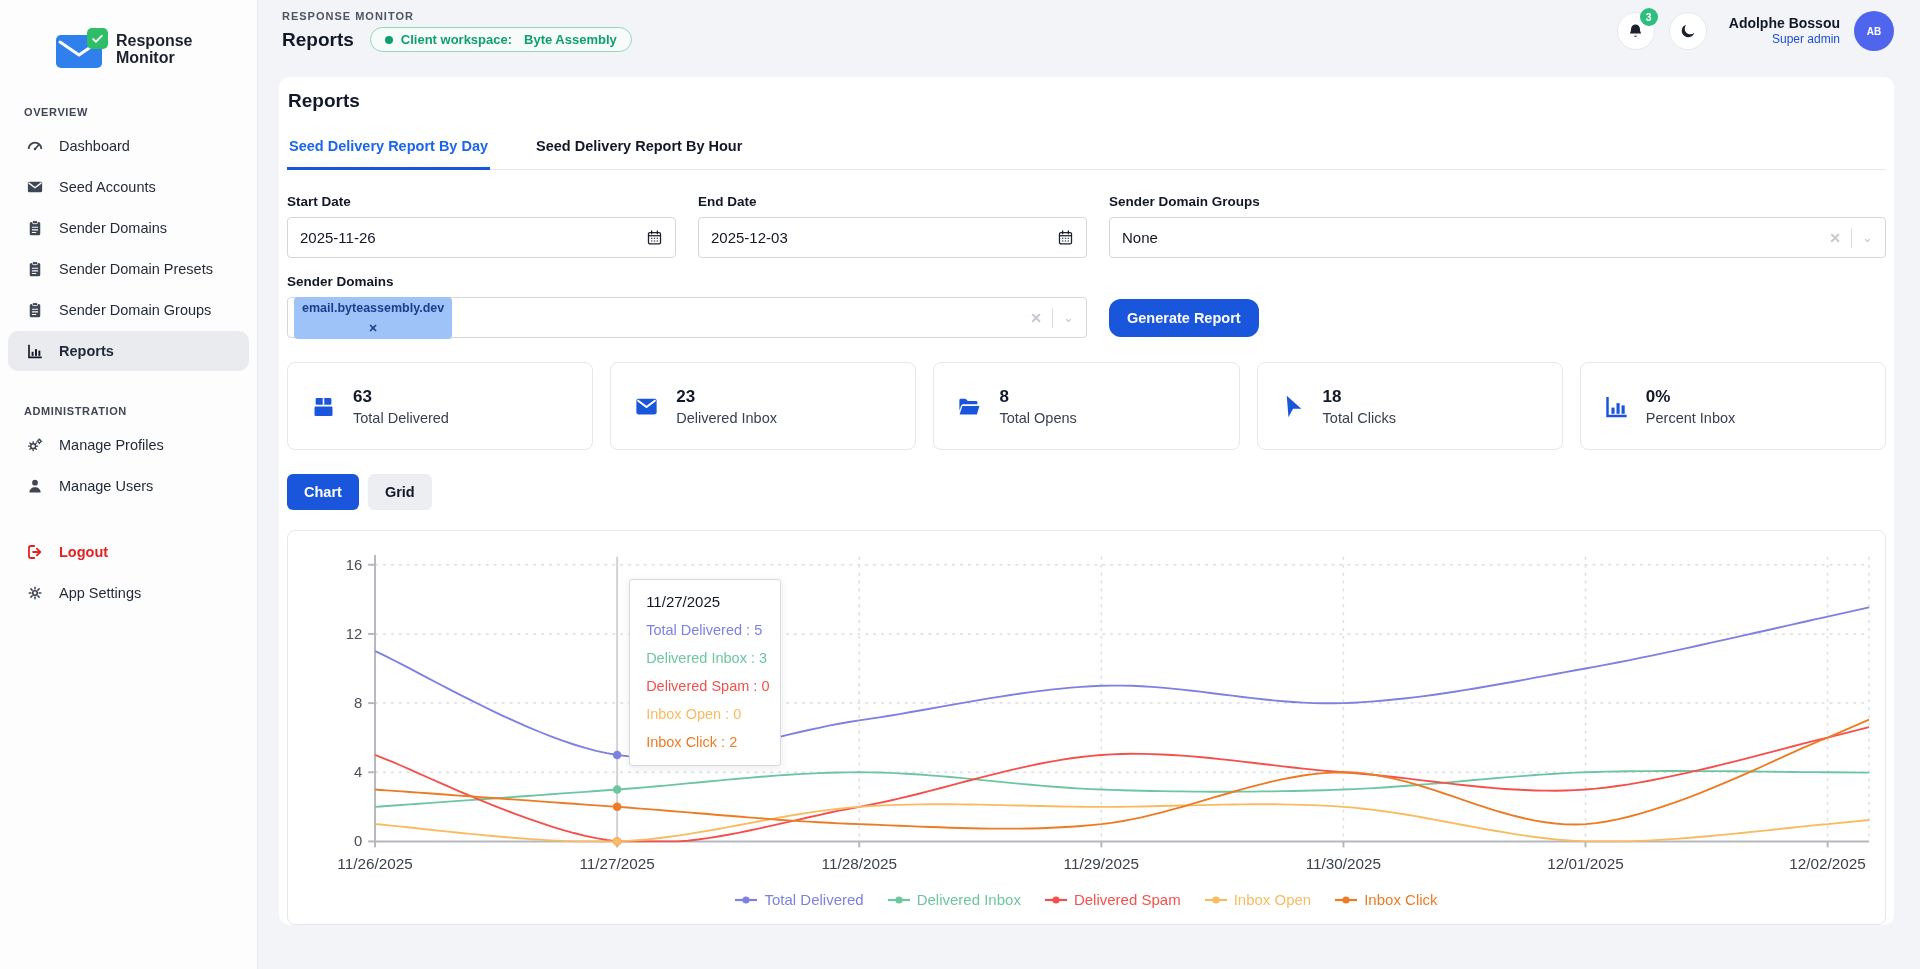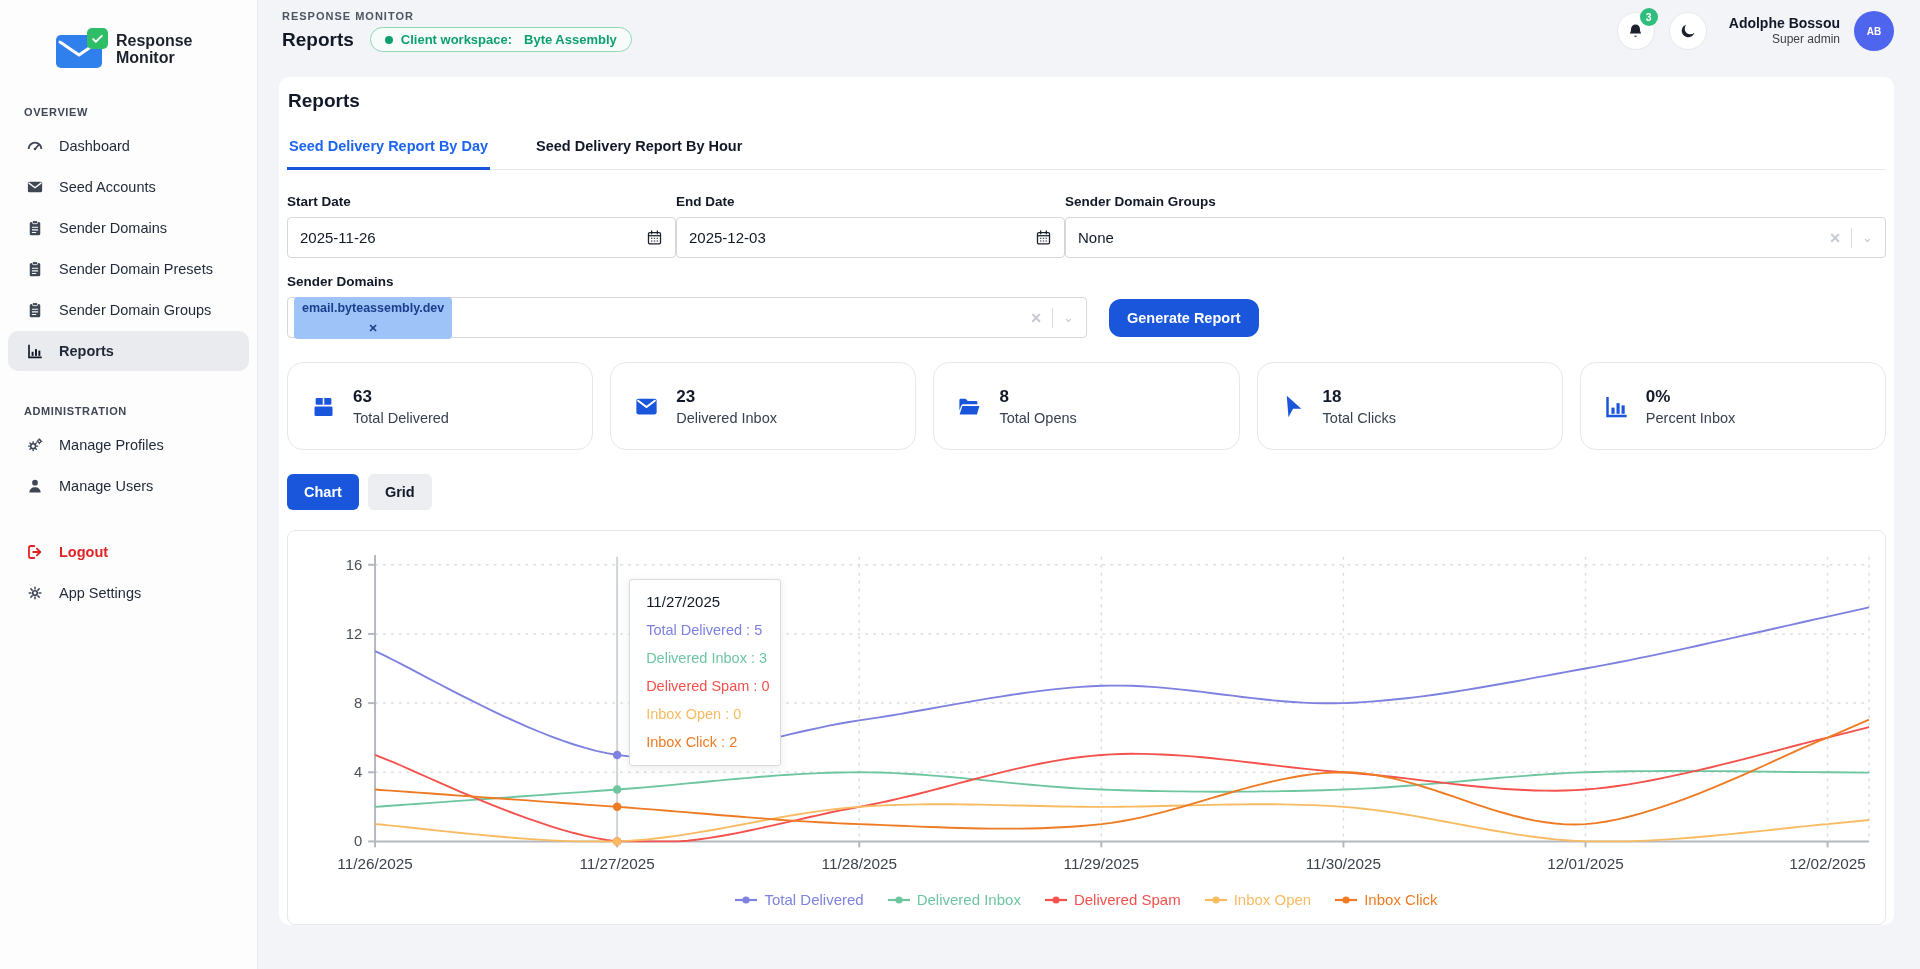--- a/index.html
+++ b/index.html
@@ -37,55 +37,55 @@
   .ws-label { font-size:13px; font-weight:600; color:#0e9f6e; }
   .ws-value { font-size:13px; font-weight:bold; color:#0e9f6e; margin-left:4px; }
   .topbar-right { margin-left:auto; display:flex; align-items:center; gap:14px; }
   .icon-btn { position:relative; width:38px; height:38px; border-radius:50%; background:#fff;
     border:1px solid #e7e8ec; display:flex; align-items:center; justify-content:center; cursor:pointer; }
   .badge { position:absolute; top:-5px; right:-4px; min-width:18px; height:18px; border-radius:9px;
     background:#2fbe7d; color:#fff; font-size:10.5px; font-weight:bold; display:flex; align-items:center;
     justify-content:center; padding:0 4px; }
   .user-block { text-align:right; line-height:1.25; margin-left:8px; }
   .user-name { font-size:14px; font-weight:bold; color:#111827; }
-  .user-role { font-size:12px; color:#404040; }
+  .user-role { font-size:12px; color:#1d4ed8; }
   .avatar { width:40px; height:40px; border-radius:50%; background:#5065ee; color:#fff; font-weight:bold;
     font-size:10px; display:flex; align-items:center; justify-content:center; cursor:pointer; }
 
   
   .content { margin:15px 26px 44px 21px; background:#fff; border-radius:10px; padding:13px 8px 0 8px;
     flex:1; }
   .page-h2 { font-size:19px; font-weight:bold; color:#111827; padding:0 0 0 1px; }
   .tabs { display:flex; gap:44px; margin-top:20px; border-bottom:1px solid #e7e8ec; }
   .tab { font-size:14.5px; font-weight:600; padding:6px 2px 13px 2px; color:#111827; cursor:pointer;
     border-bottom:3px solid transparent; margin-bottom:-1px; }
   .tab.active { color:#1c64f2; border-bottom-color:#1a56db; }
 
-  .form-grid { display:flex; margin-top:24px; }
+  .form-grid { display:flex; gap:22px; margin-top:24px; }
   .fcol { display:flex; flex-direction:column; }
   .fcol.w1 { width:389px; } .fcol.fill { flex:1; }
   .flabel { font-size:13.5px; font-weight:bold; color:#111827; }
   .finput { margin-top:8px; height:41px; border:1px solid #d5d7db; border-radius:4px; background:#fff;
     display:flex; align-items:center; padding:0 12px; font-size:15px; color:#111827; }
   .finput .grow { flex:1; }
   .sel-right { display:flex; align-items:center; gap:10px; color:#c3c8cf; }
   .sel-x { font-size:14px; font-weight:bold; cursor:pointer; }
   .sel-divider { width:1px; height:20px; background:#dadce0; }
   .sel-chev { font-size:13px; cursor:pointer; }
   .row2 { display:flex; gap:22px; margin-top:16px; align-items:flex-end; }
   .row2 .fcol { width:800px; }
   .tag { background:#9ec3f8; color:#1a3e8c; font-size:12.5px; font-weight:bold; border-radius:4px;
     padding:4px 8px; display:flex; align-items:center; gap:7px;flex-direction:column; }
   .tag .tag-x { cursor:pointer; font-size:11px; }
   .btn-primary { height:38px; background:#1a56db; color:#fff; border:none; border-radius:12px;
     font-size:14.5px; font-weight:600; padding:0 18px; cursor:pointer; margin-bottom:1px;
     font-family:"Liberation Sans", sans-serif; }
 
   .stats { display:flex; gap:17px; margin-top:24px; }
-  .stat-card { flex:1; border:1px solid #e6e7ea; border-radius:16px; background:#fff; height:88px;
+  .stat-card { flex:1; border:1px solid #e6e7ea; border-radius:8px; background:#fff; height:88px;
     display:flex; align-items:center; gap:16px; padding:0 22px; }
   .stat-num { font-size:17px; font-weight:bold; color:#111827; }
   .stat-label { font-size:14.5px; color:#374151; margin-top:3px; }
 
   .toggle-row { margin-top:24px; display:flex; gap:9px; }
   .tog { height:36px; border-radius:6px; border:none; font-size:14.5px; font-weight:600; padding:0 17px;
     cursor:pointer; font-family:"Liberation Sans", sans-serif; }
   .tog.active { background:#1a56db; color:#fff; }
   .tog.idle { background:#eceef1; color:#111827; }
 

